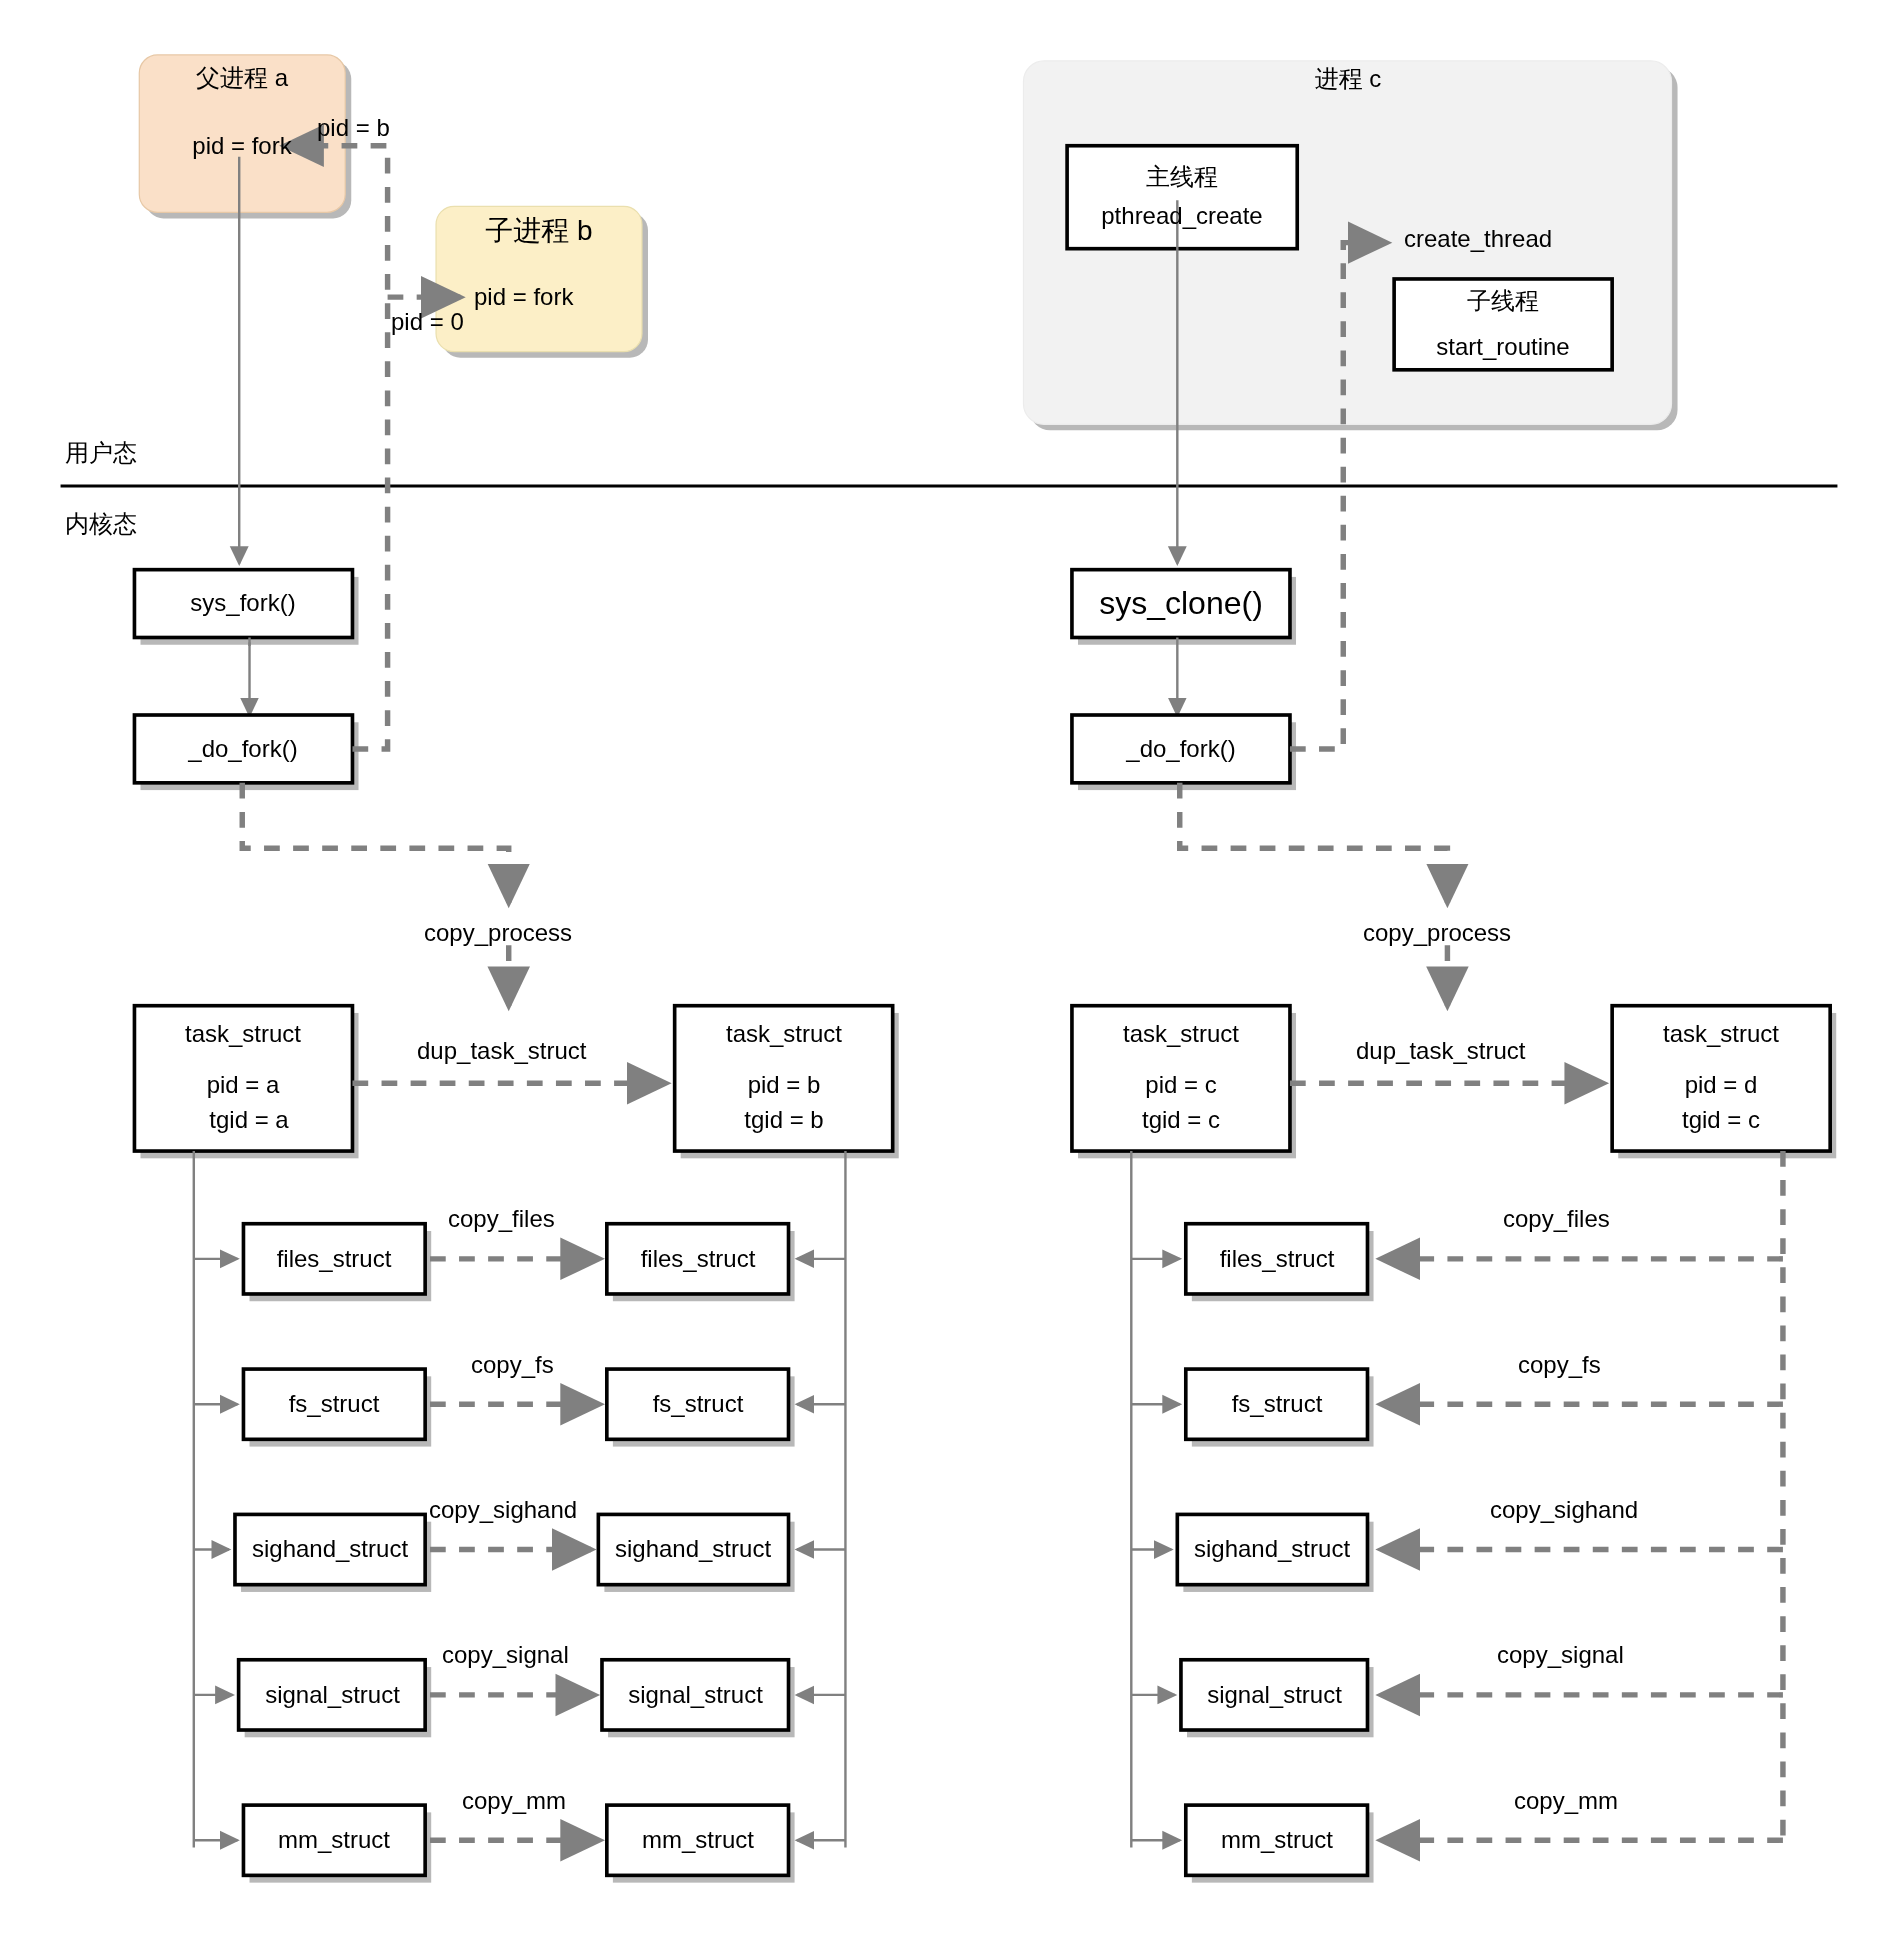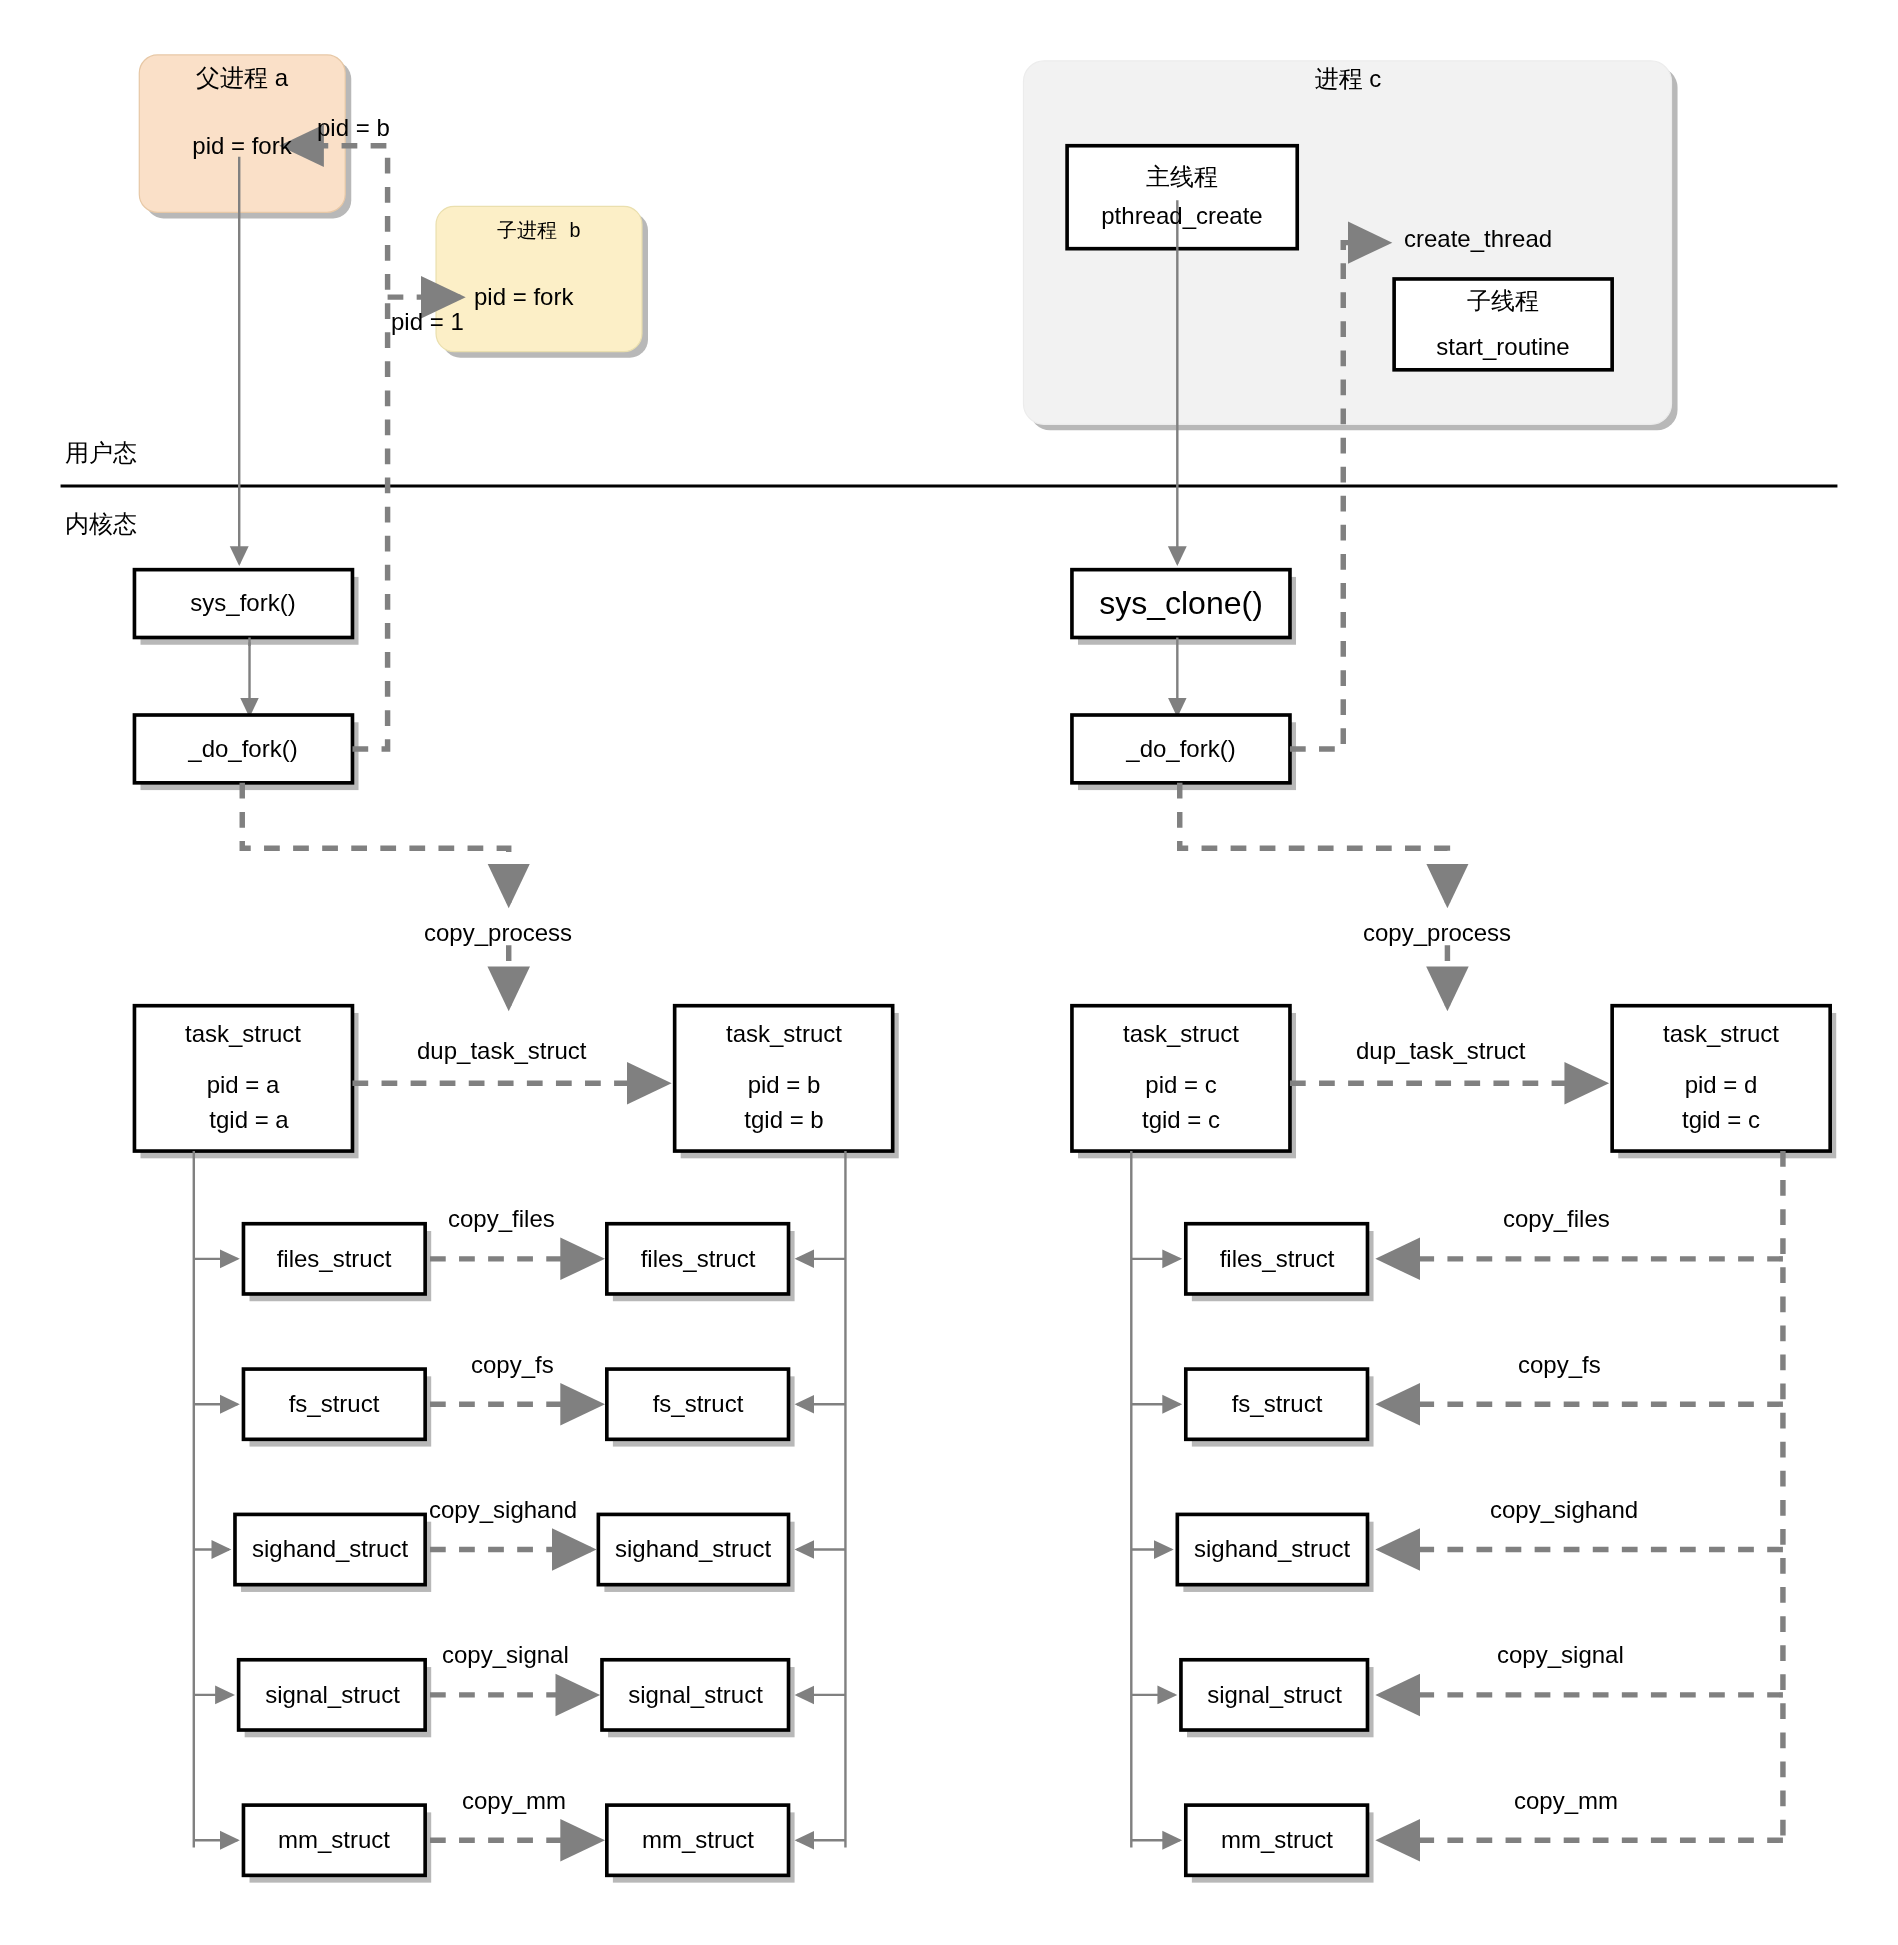--- a/index.html
+++ b/index.html
@@ -171,26 +171,26 @@
   <div class="lbl" style="left:65px;top:508px;font-size:24px;">内核态</div>
 
   <div class="boxtxt" style="left:139px;top:64px;width:206px;height:29px;">
     <div style="font-size:24px;">父进程 a</div>
   </div>
   <div class="boxtxt" style="left:139px;top:132px;width:206px;height:29px;">
     <div style="font-size:24px;">pid = fork</div>
   </div>
 
   <div class="boxtxt" style="left:436px;top:217px;width:206px;height:29px;">
-    <div style="font-size:20px;font-family:Liberation Mono, monospace;">子进程 b</div>
+    <div style="font-size:28px;">子进程 b</div>
   </div>
   <div class="lbl" style="left:474px;top:283px;font-size:24px;">pid = fork</div>
 
   <div class="lbl" style="left:317px;top:114px;font-size:24px;">pid = b</div>
-  <div class="lbl" style="left:391px;top:308px;font-size:24px;">pid = 1</div>
+  <div class="lbl" style="left:391px;top:308px;font-size:24px;">pid = 0</div>
   <div class="lbl" style="left:424px;top:919px;font-size:24px;">copy_process</div>
   <div class="lbl" style="left:417px;top:1037px;font-size:24px;">dup_task_struct</div>
 
   <div class="boxtxt" style="left:134px;top:569px;width:218px;height:68px;">
     <div style="font-size:24px;">sys_fork()</div>
   </div>
   <div class="boxtxt" style="left:134px;top:715px;width:218px;height:68px;">
     <div style="font-size:24px;">_do_fork()</div>
   </div>
 

